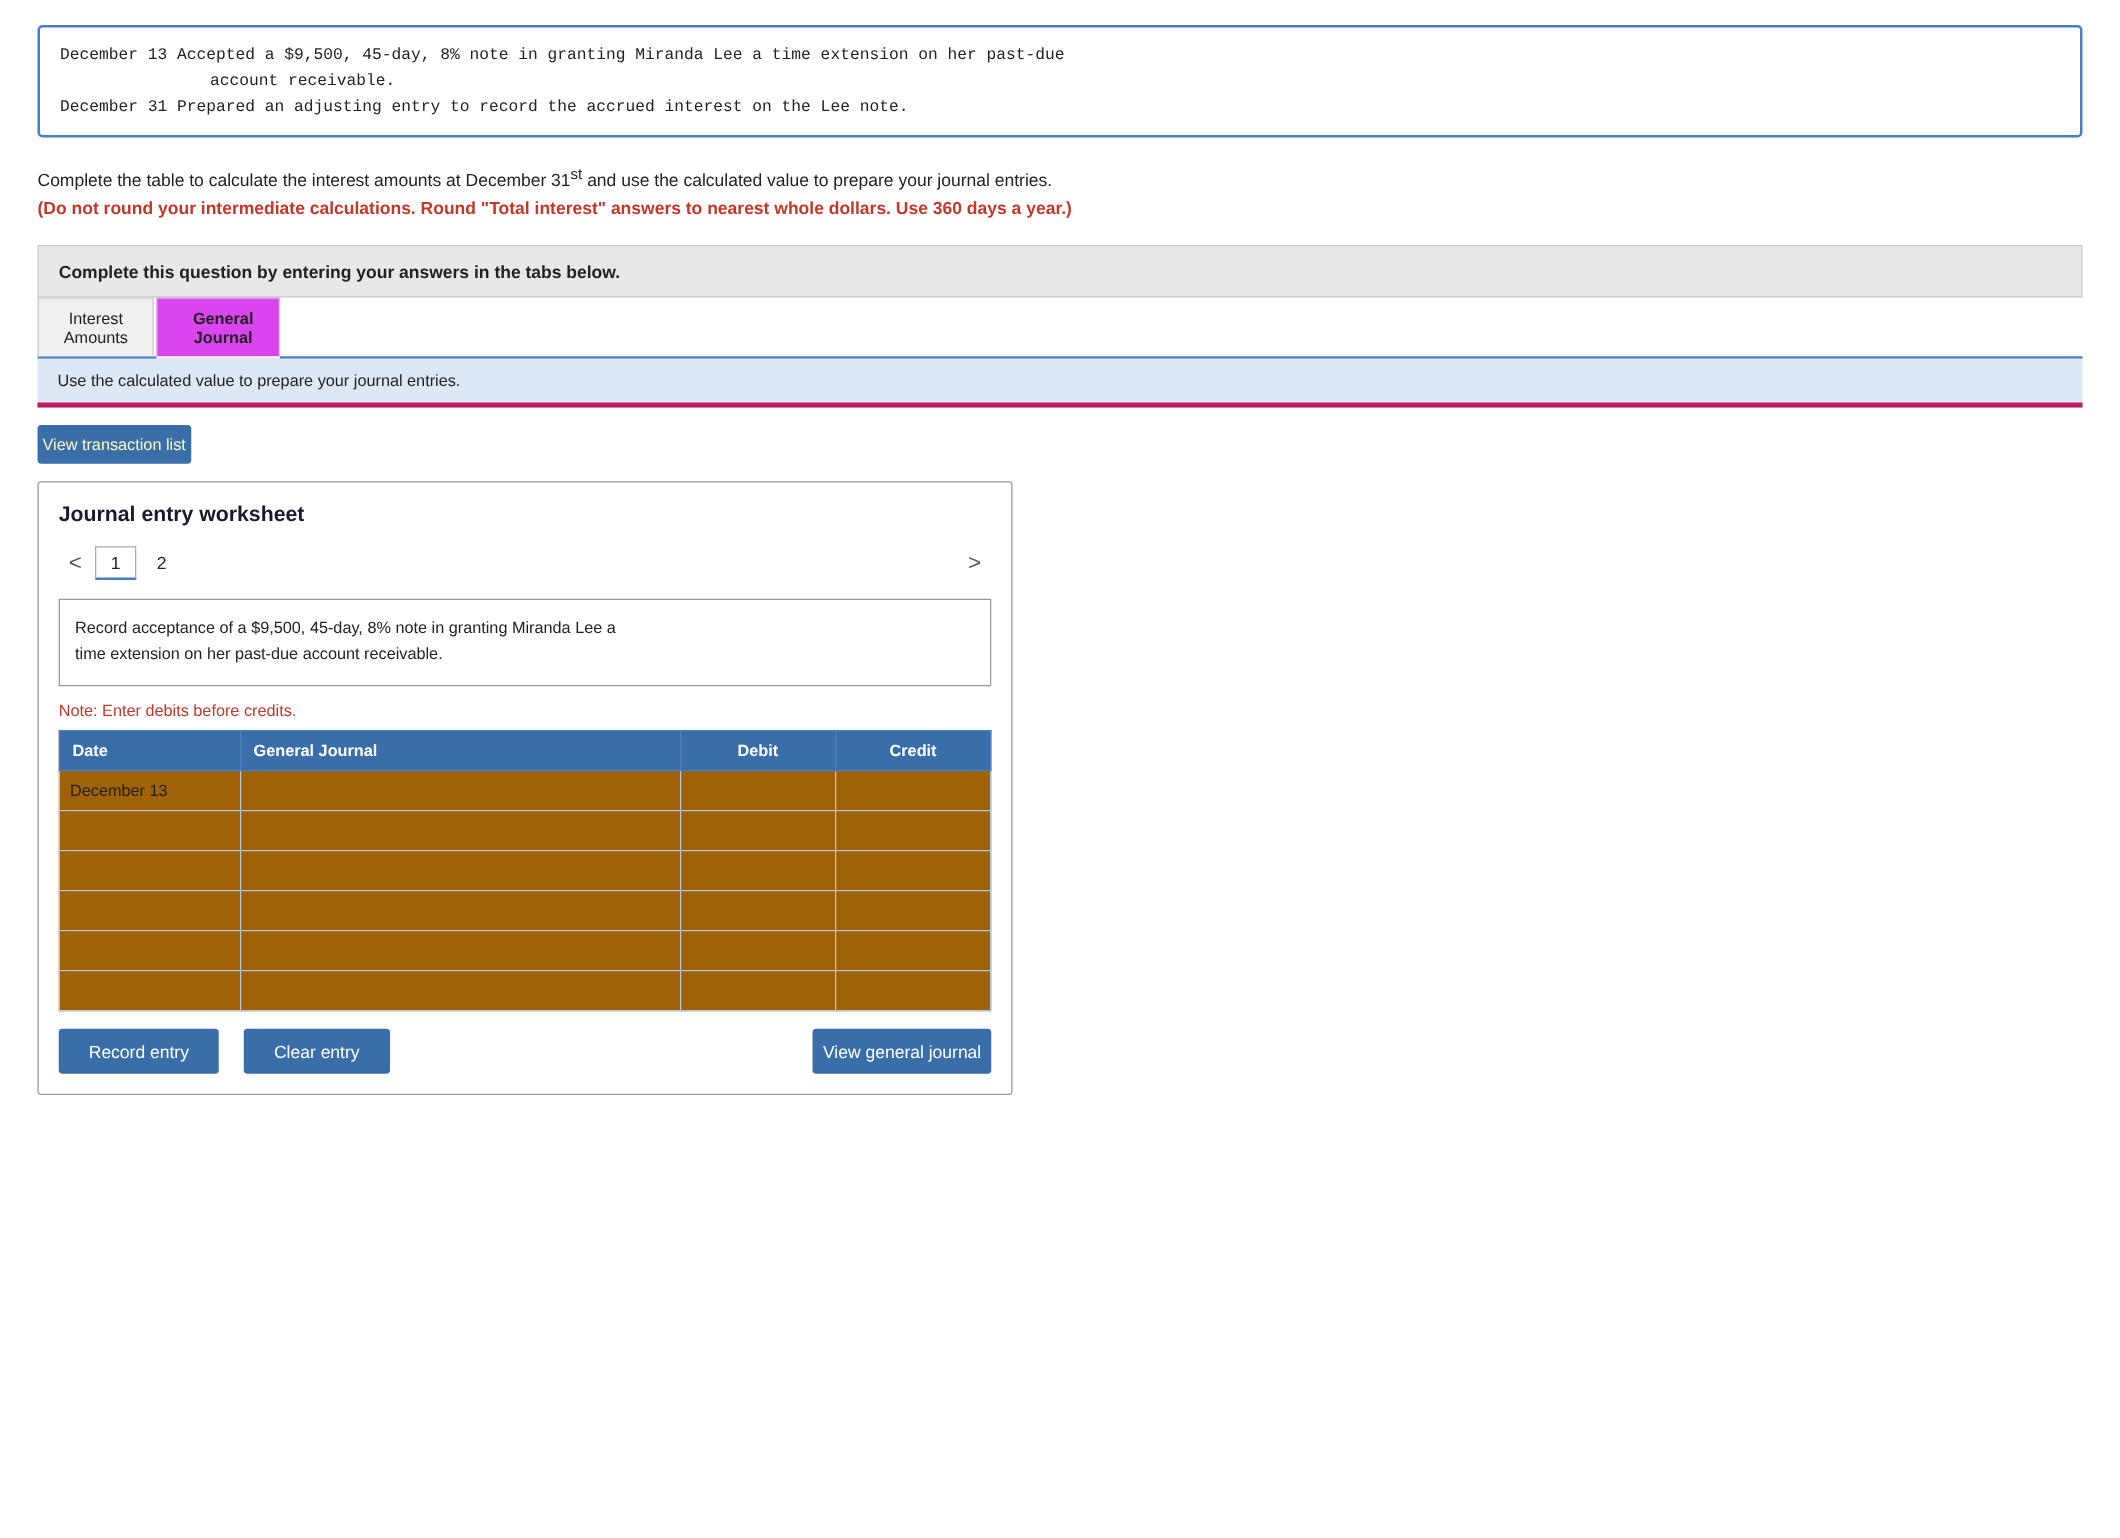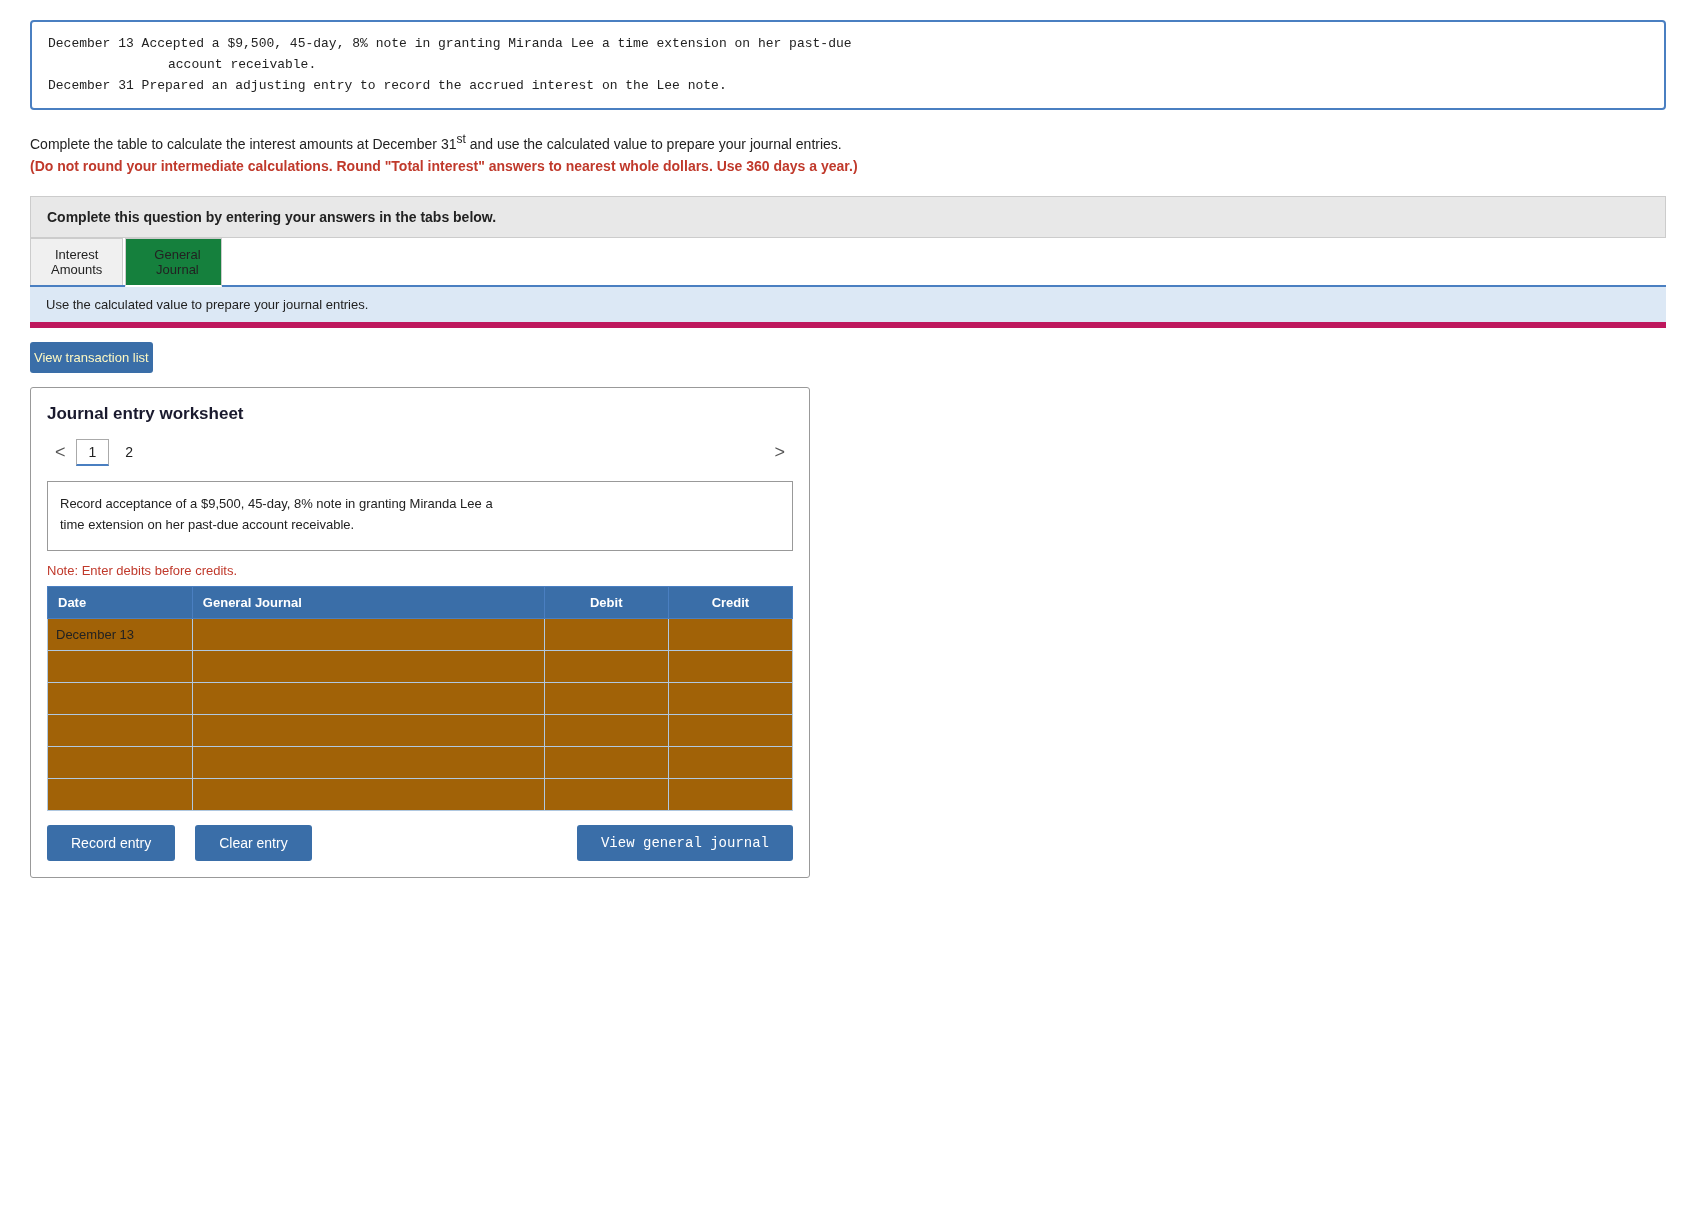--- a/index.html
+++ b/index.html
@@ -54,37 +54,37 @@
       border-bottom: none;
       cursor: pointer;
       background: #fff;
       font-size: 13px;
       margin-right: 2px;
       min-width: 80px;
       text-align: center;
     }
 
     .tab.active {
-      background: #15803d;
+      background: #d946ef;
       border-bottom: 2px solid #fff;
       margin-bottom: -2px;
-      font-weight: normal;
+      font-weight: bold;
       padding-left: 28px;
     }
 
     .tab:not(.active) {
       background: #f0f0f0;
     }
 
     .tab-content-header {
       background: #dce8f5;
       padding: 10px 16px;
       font-size: 13px;
       color: #222;
-      border-bottom: 6px solid #be185d;
+      border-bottom: 4px solid #be185d;
     }
 
     .view-transaction-btn {
       background: #3a6ea8;
       color: #fef9c3;
       border: none;
       padding: 8px 4px;
       font-size: 13px;
       cursor: pointer;
       border-radius: 3px;
@@ -233,26 +233,25 @@
       padding: 10px 24px;
       font-size: 14px;
       cursor: pointer;
       border-radius: 3px;
     }
 
     .btn-view-general {
       background: #3a6ea8;
       color: #fff;
       border: none;
-      padding: 10px 24px;
+      padding: 10px 8px;
       font-size: 14px;
       cursor: pointer;
       border-radius: 3px;
       margin-left: auto;
-      font-family: Liberation Mono, monospace;
     }
 
     sup {
       font-size: 12px;
     }
   </style>
 </head>
 <body>
 
 

